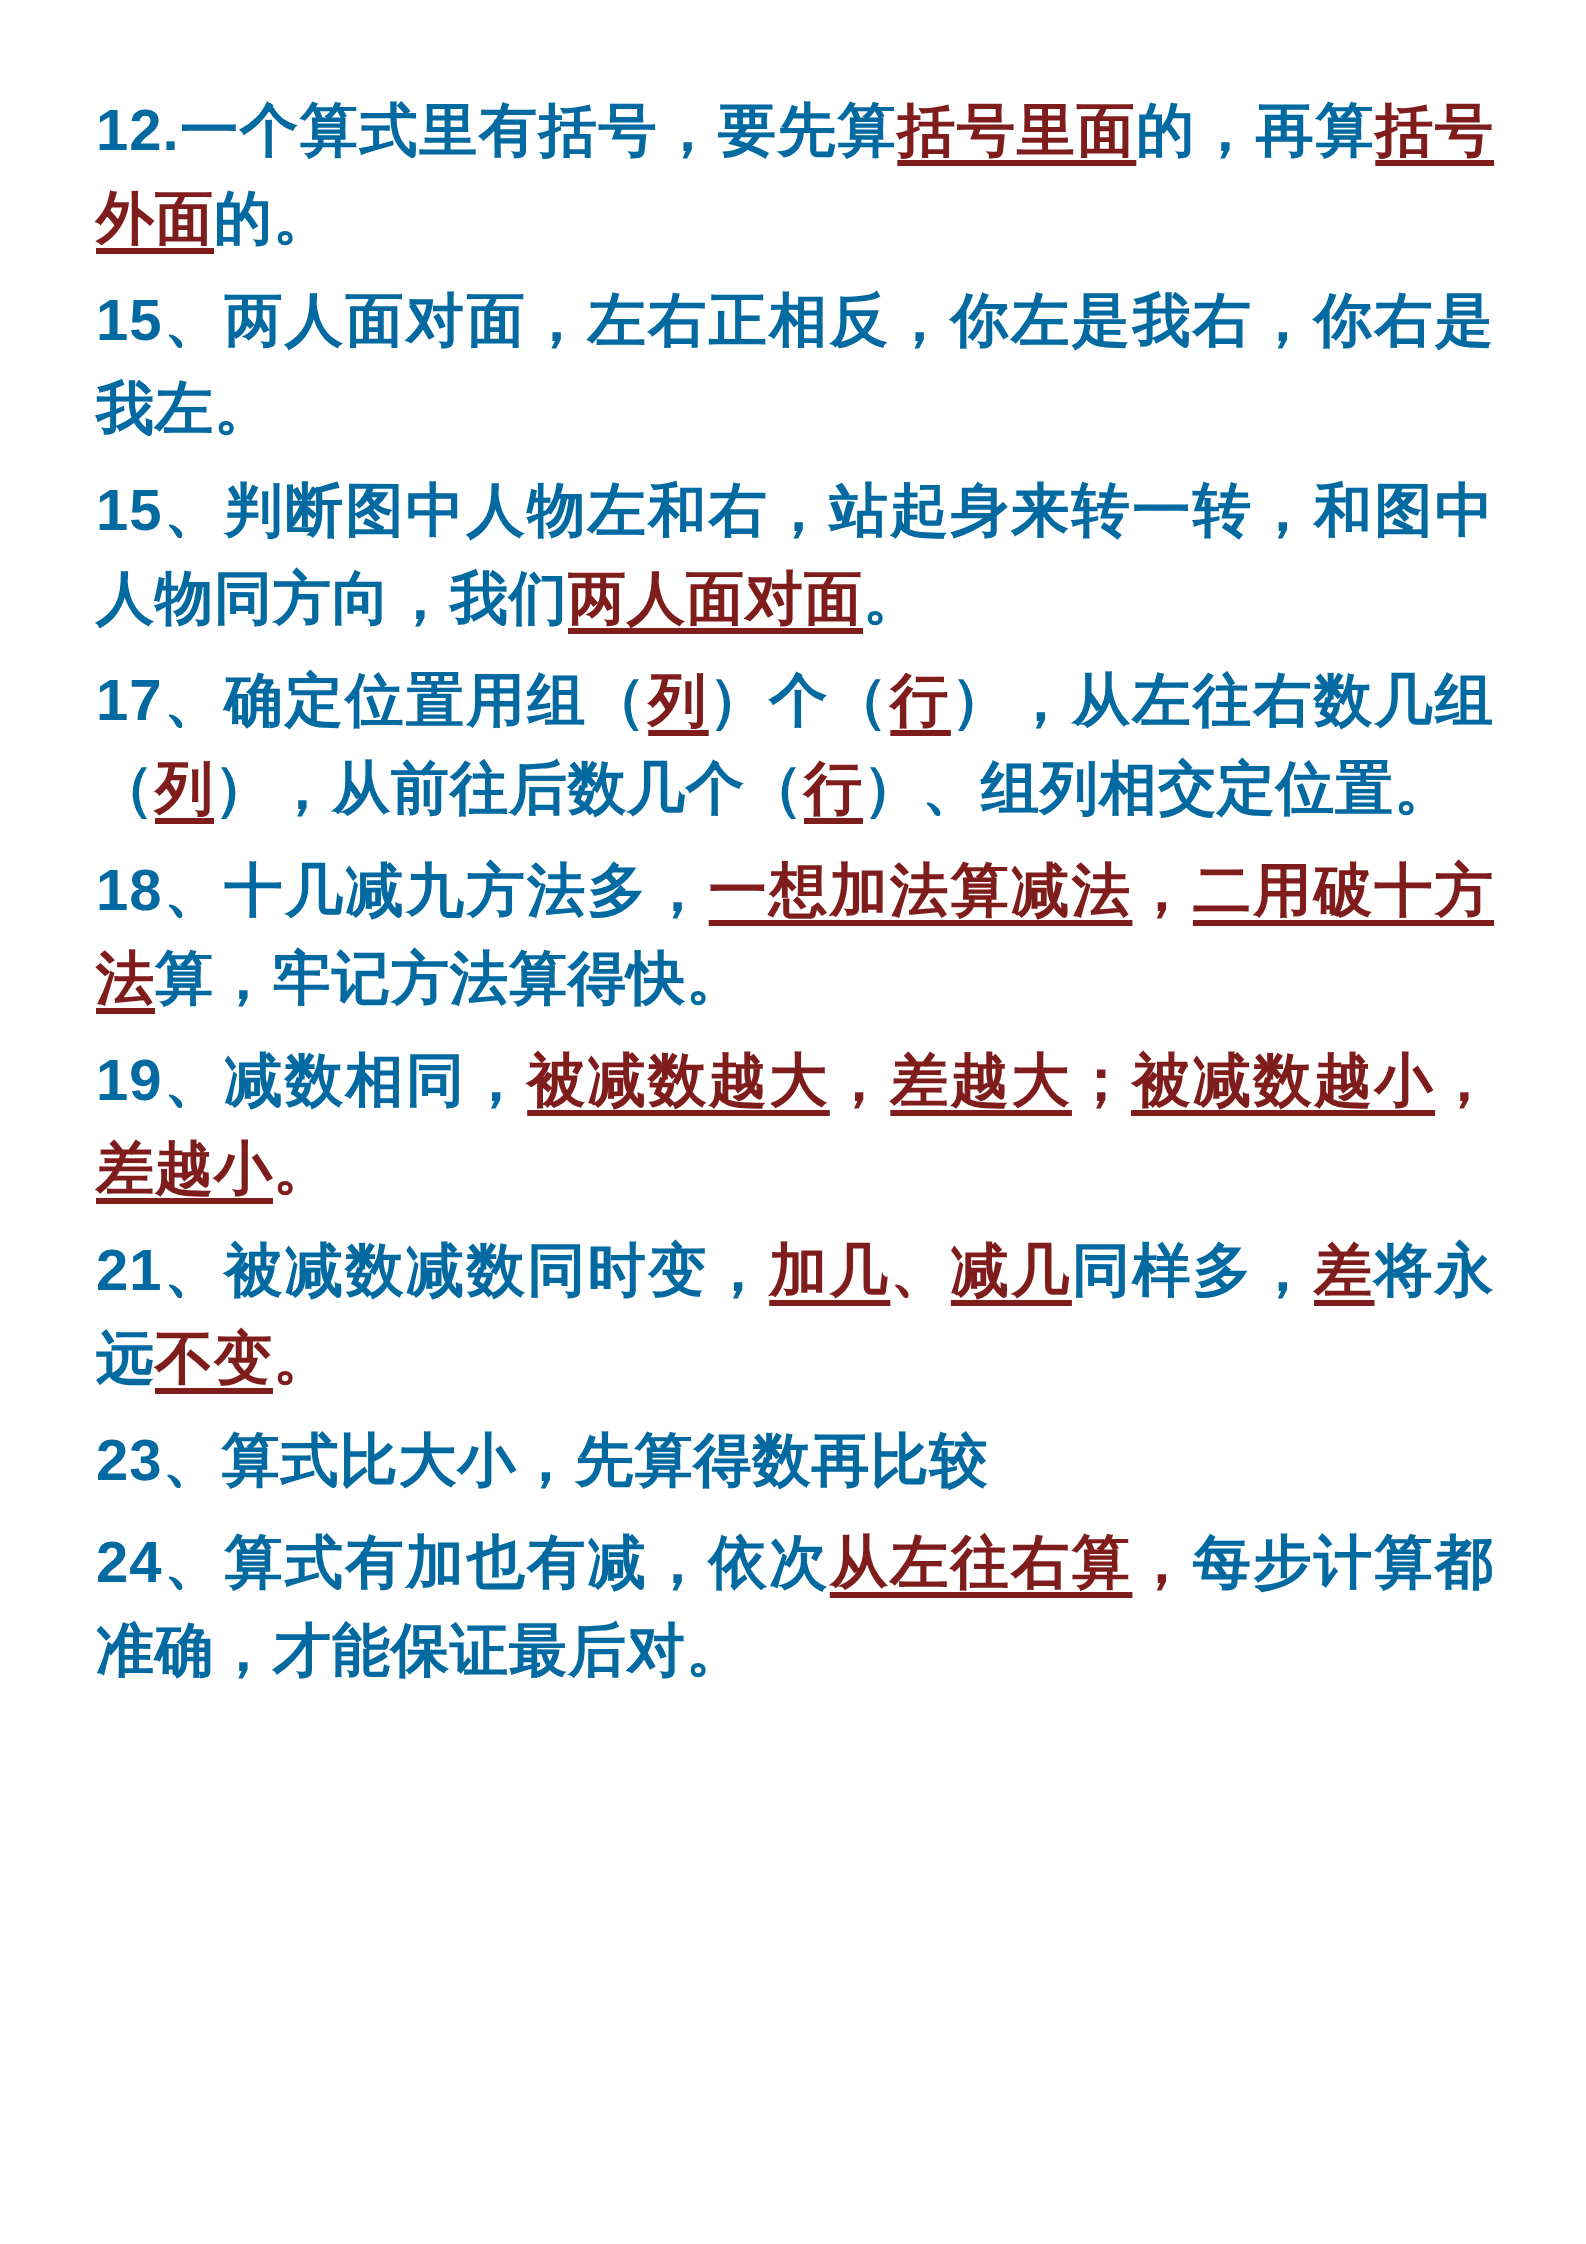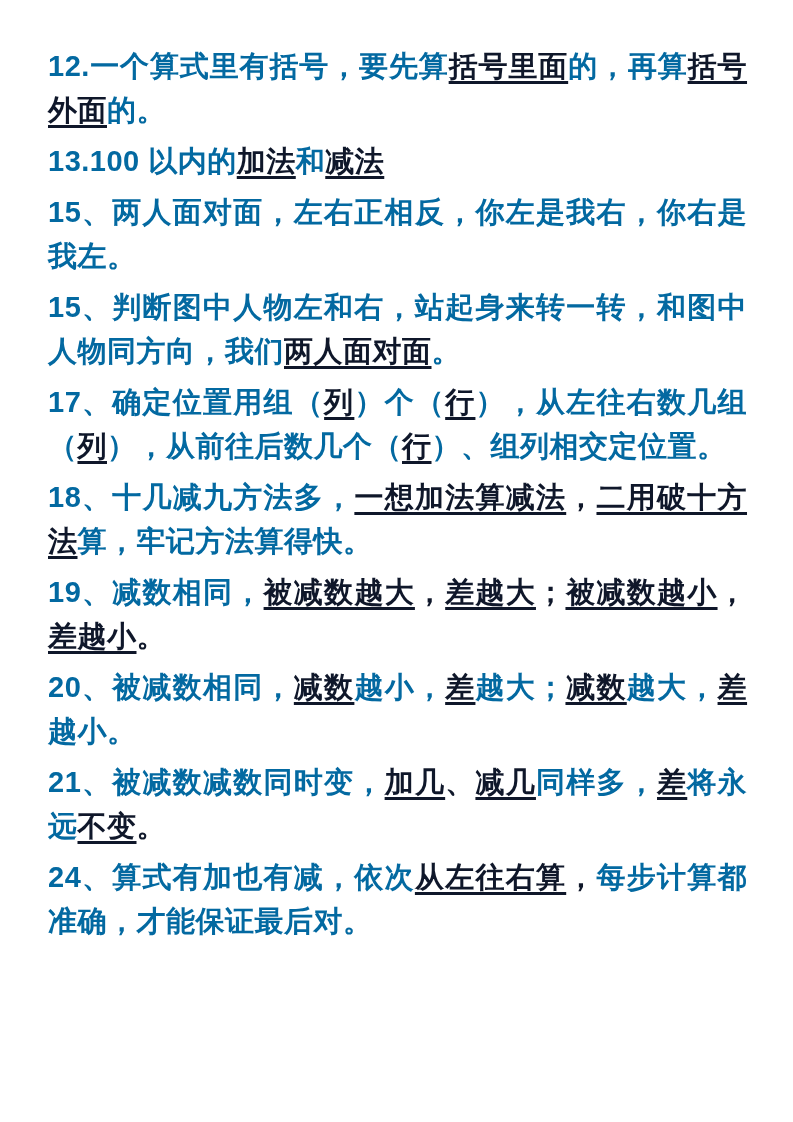--- a/index.html
+++ b/index.html
@@ -24,36 +24,35 @@
     margin: 0 0 7px 0;
     font-size: 29px;
     font-weight: 700;
     line-height: 44px;
     letter-spacing: 0.5px;
     text-align: justify;
     color: #1c1c1c;
     word-break: break-all;
   }
   .seg-black { color: #0369a1; }
-  .seg-red   { color: #0f172a; }
+  .seg-red   { color: #7f1d1d; }
   .seg-underline {
     text-decoration: underline;
     text-decoration-thickness: 3px;
     text-underline-offset: 5px;
   }
 </style>
 </head>
 <body>
 
 <div class="page">
   <div id="notes-list">
       <p class="note-item"><span class="seg-black">12.一个算式里有括号，要先算</span><span class="seg-red seg-underline">括号里面</span><span class="seg-black">的，再算</span><span class="seg-red seg-underline">括号外面</span><span class="seg-black">的。</span></p>
-      <p class="note-item"><span class="seg-black">13.100 以内的</span><span class="seg-red seg-underline">加法</span><span class="seg-black">和</span><span class="seg-red seg-underline">减法</span></p>
       <p class="note-item"><span class="seg-black">15、两人面对面，左右正相反，你左是我右，你右是我左。</span></p>
       <p class="note-item"><span class="seg-black">15、判断图中人物左和右，站起身来转一转，和图中人物同方向，我们</span><span class="seg-red seg-underline">两人面对面</span><span class="seg-black">。</span></p>
       <p class="note-item"><span class="seg-black">17、确定位置用组（</span><span class="seg-red seg-underline">列</span><span class="seg-black">）个（</span><span class="seg-red seg-underline">行</span><span class="seg-black">），从左往右数几组（</span><span class="seg-red seg-underline">列</span><span class="seg-black">），从前往后数几个（</span><span class="seg-red seg-underline">行</span><span class="seg-black">）、组列相交定位置。</span></p>
       <p class="note-item"><span class="seg-black">18、十几减九方法多，</span><span class="seg-red seg-underline">一想加法算减法</span><span class="seg-red">，</span><span class="seg-red seg-underline">二用破十方法</span><span class="seg-black">算，牢记方法算得快。</span></p>
       <p class="note-item"><span class="seg-black">19、减数相同，</span><span class="seg-red seg-underline">被减数越大</span><span class="seg-red">，</span><span class="seg-red seg-underline">差越大</span><span class="seg-red">；</span><span class="seg-red seg-underline">被减数越小</span><span class="seg-red">，</span><span class="seg-red seg-underline">差越小</span><span class="seg-red">。</span></p>
-      <p class="note-item"><span class="seg-black">20、被减数相同，</span><span class="seg-red seg-underline">减数</span><span class="seg-black">越小，</span><span class="seg-red seg-underline">差</span><span class="seg-black">越大；</span><span class="seg-red seg-underline">减数</span><span class="seg-black">越大，</span><span class="seg-red seg-underline">差</span><span class="seg-black">越小。</span></p>
       <p class="note-item"><span class="seg-black">21、被减数减数同时变，</span><span class="seg-red seg-underline">加几</span><span class="seg-red">、</span><span class="seg-red seg-underline">减几</span><span class="seg-black">同样多，</span><span class="seg-red seg-underline">差</span><span class="seg-black">将永远</span><span class="seg-red seg-underline">不变</span><span class="seg-red">。</span></p>
+      <p class="note-item"><span class="seg-black">23、算式比大小，先算得数再比较</span></p>
       <p class="note-item"><span class="seg-black">24、算式有加也有减，依次</span><span class="seg-red seg-underline">从左往右算</span><span class="seg-red">，</span><span class="seg-black">每步计算都准确，才能保证最后对。</span></p>
     </div>
 </div>
 
 </body></html>

